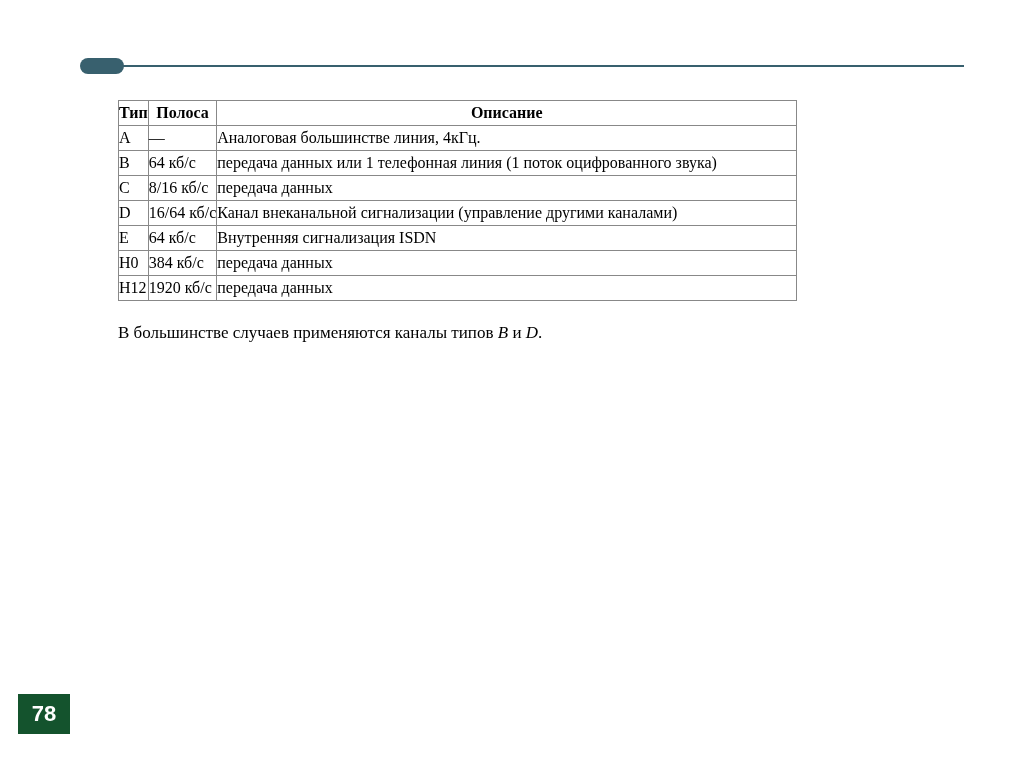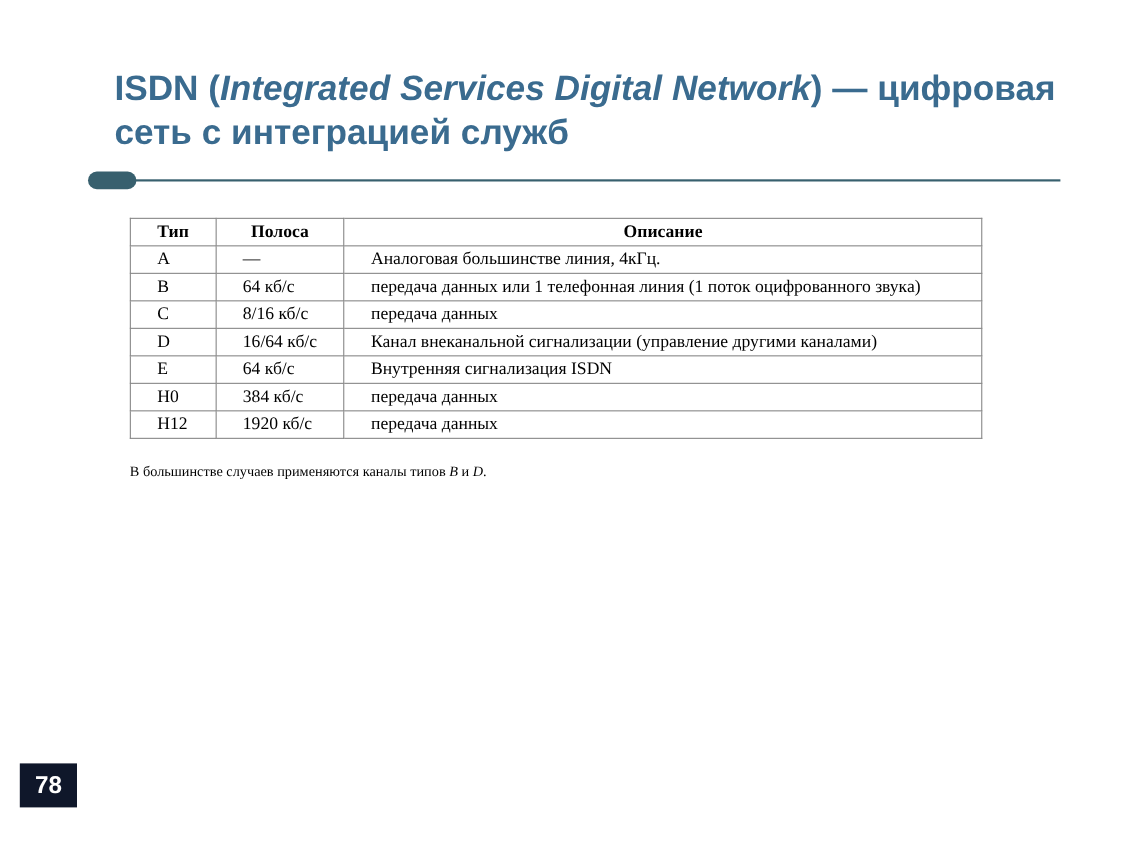--- a/index.html
+++ b/index.html
@@ -71,62 +71,59 @@
   }
   .tbl {
     margin-left: 38px;
     border-collapse: collapse;
     font-family: "Times New Roman", Times, serif;
     font-size: 16px;
     color: #000;
   }
   .tbl th, .tbl td {
     border: 1px solid #888;
-    padding: 3px 24px;
+    padding: 3px 0;
     text-align: left;
     vertical-align: middle;
     white-space: nowrap;
   }
   .tbl th {
     font-weight: bold;
     text-align: center;
     background: #fff;
   }
   .tbl th.desc { width: 580px; text-align: center; }
   .footnote {
     margin-left: 38px;
     margin-top: 22px;
     font-family: "Times New Roman", Times, serif;
-    font-size: 13px;
+    font-size: 17px;
     color: #000;
   }
   .footnote .i { font-style: italic; }
   .page-num {
     position: absolute;
     left: 18px;
     bottom: 34px;
-    background: #0f172a;
+    background: #14532d;
     color: #fff;
     font-weight: bold;
     font-size: 22px;
     width: 52px;
     height: 40px;
     display: flex;
     align-items: center;
     justify-content: center;
   }
 </style>
 </head>
 <body>
 
 <div class="slide">
 
-  <h1 class="title">
-    <span>ISDN</span><span> (</span><span class="italic">Integrated Services Digital Network</span><span>)</span><span> — цифровая сеть с интеграцией служб</span>
-  </h1>
 
   <div class="underline-bar">
     <div class="cap"></div>
     <div class="line"></div>
   </div>
 
 
   <table class="tbl">
     <thead>
       <tr>

